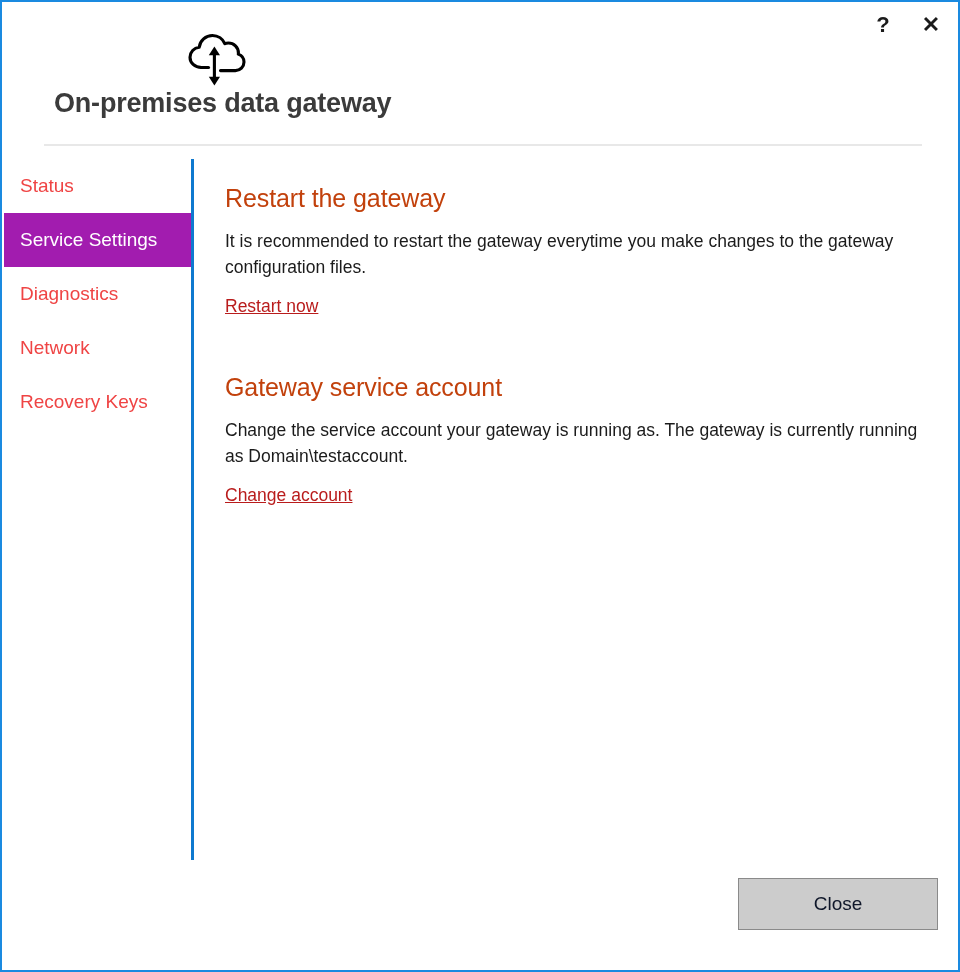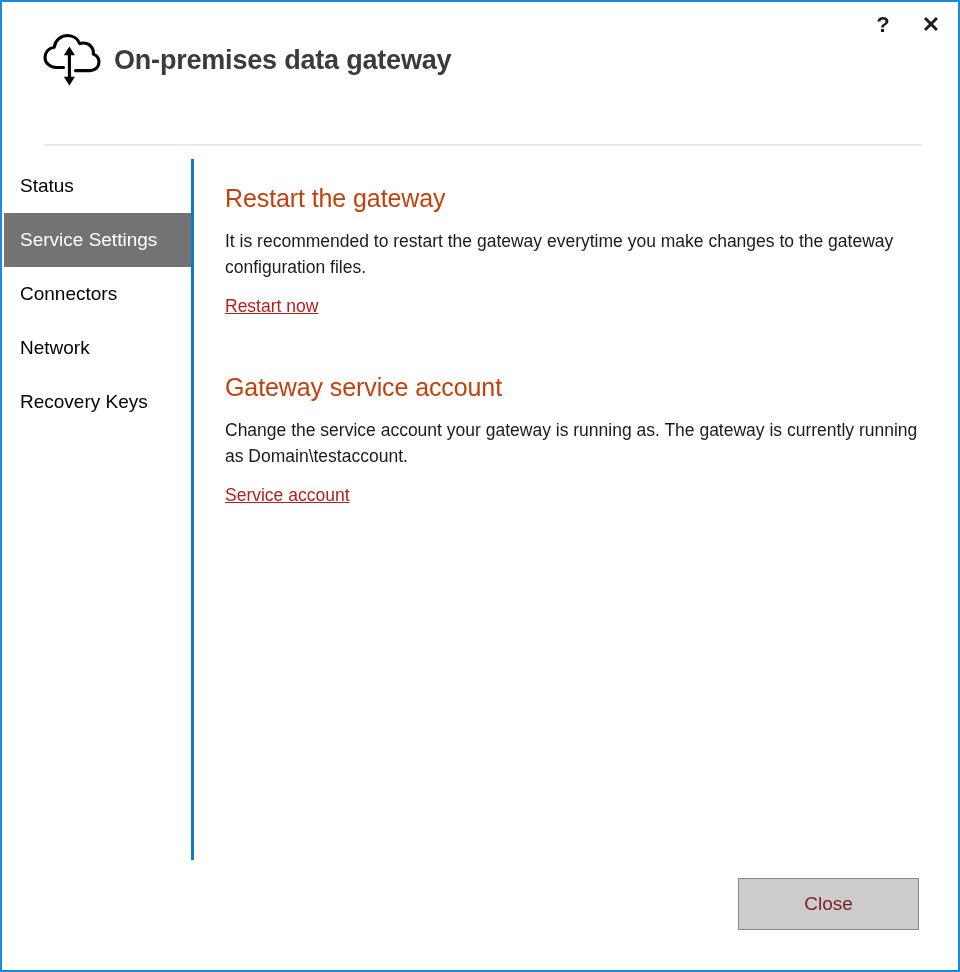--- a/index.html
+++ b/index.html
@@ -44,20 +44,21 @@
   }
   #help-btn { font-size: 22px; font-weight: bold; }
   #close-btn { font-size: 22px; font-weight: bold; }
 
   #header {
     position: absolute;
     left: 40px;
     top: 30px;
     display: flex;
     align-items: center;
+    flex-direction: column;
   }
   #gateway-icon {
     width: 60px;
     height: 56px;
     flex: none;
     display: block;
   }
   #app-title {
     margin-left: 12px;
     font-size: 27px;
@@ -83,26 +84,26 @@
     top: 157px;
     width: 187px;
   }
   .nav-item {
     height: 54px;
     display: flex;
     align-items: center;
     padding-left: 16px;
     box-sizing: border-box;
     font-size: 19px;
-    color: #000000;
+    color: #ef4444;
     background: #ffffff;
     cursor: default;
   }
   .nav-item.selected {
-    background: #737373;
+    background: #a21caf;
     color: #ffffff;
   }
   #nav-divider {
     position: absolute;
     left: 189px;
     top: 157px;
     width: 3px;
     height: 701px;
     background: #0f79cf;
   }
@@ -136,28 +137,28 @@
     cursor: pointer;
     display: inline-block;
   }
   #section-gap { height: 14px; }
 
   
   #close-button {
     position: absolute;
     left: 736px;
     top: 876px;
-    width: 181px;
+    width: 200px;
     height: 52px;
     background: #cccccc;
     border: 1px solid #8a8a8a;
     box-sizing: border-box;
     font-family: "Liberation Sans", sans-serif;
     font-size: 19px;
-    color: #7f1d1d;
+    color: #0f172a;
     display: flex;
     align-items: center;
     justify-content: center;
     cursor: default;
   }
 </style>
 </head>
 <body>
 
 <div id="window">
@@ -176,39 +177,39 @@
       <polygon points="27.4,53.4 33.0,44.8 21.8,44.8" fill="#000000"></polygon>
     </svg>
     <div id="app-title">On-premises data gateway</div>
   </div>
 
   <div id="header-divider"></div>
 
   <div id="sidebar">
     <div class="nav-item">Status</div>
     <div class="nav-item selected">Service Settings</div>
-    <div class="nav-item">Connectors</div>
+    <div class="nav-item">Diagnostics</div>
     <div class="nav-item">Network</div>
     <div class="nav-item">Recovery Keys</div>
   </div>
   <div id="nav-divider"></div>
 
   <div id="content">
 
     <div class="section">
       <h2 class="section-heading">Restart the gateway</h2>
       <p class="section-body">It is recommended to restart the gateway everytime you make changes to the gateway configuration files.</p>
       <span class="link">Restart now</span>
     </div>
 
     <div id="section-gap"></div>
 
     <div class="section">
       <h2 class="section-heading">Gateway service account</h2>
       <p class="section-body">Change the service account your gateway is running as. The gateway is currently running as Domain\testaccount.</p>
-      <span class="link">Service account</span>
+      <span class="link">Change account</span>
     </div>
 
   </div>
 
   <div id="close-button">Close</div>
 
 </div>
 
 </body></html>

